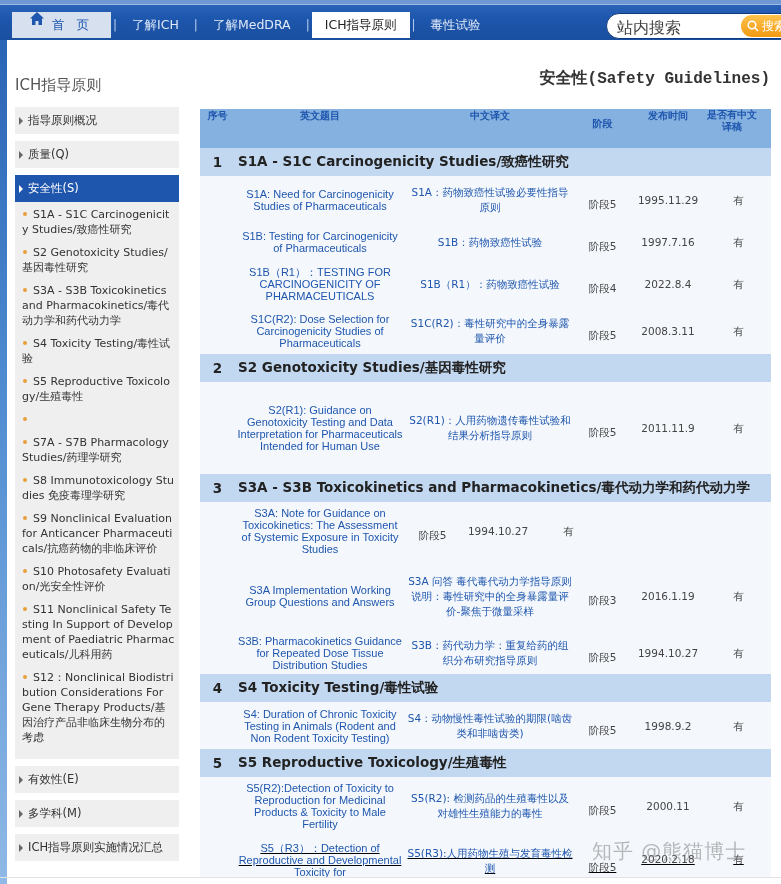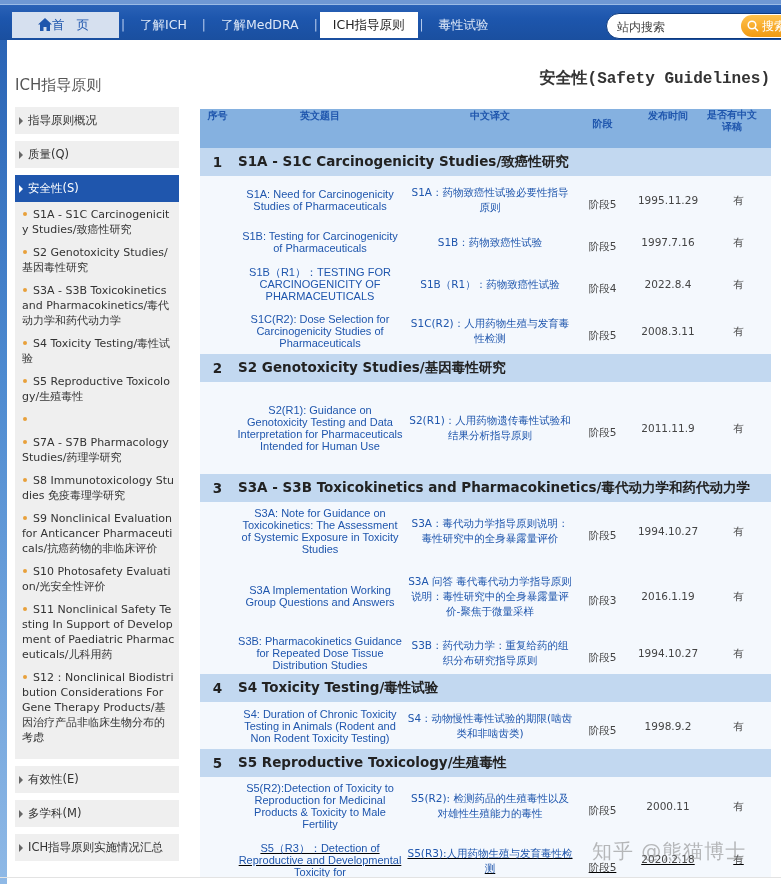--- a/index.html
+++ b/index.html
@@ -13,34 +13,34 @@
     border-top: 4px solid #6f98d4;
   }
   .topbar::after {
     content: ""; position: absolute; left: 0; right: 0; top: 0; height: 1px; background: #9bbbe6;
   }
   .nav { position: absolute; left: 12px; top: 5px; height: 31px; display: flex; align-items: center; }
   .nav-item {
     height: 26px; line-height: 26px; padding: 0 13px; font-size: 12.5px; color: #dfe9f8; white-space: nowrap;
   }
   .nav-item.home {
-    background: #d6e0ef; color: #1f56ad; display: flex; align-items: center; padding: 0 26px;
+    background: #d6e0ef; color: #1f56ad; display: flex; gap: 8px; padding: 0 18px;
     letter-spacing: 4px;
   }
   .nav-item.active { background: #fff; color: #222; }
   .nav-sep { color: #b8cdee; font-size: 12px; padding: 0 2px; }
   .home-icon { width: 14px; height: 13px; display: inline-block; }
 
   .search {
     position: absolute; left: 606px; top: 9px; width: 190px; height: 26px;
     background: #fff; border-radius: 13px; border: 1px solid #0e3a7e;
   }
   .search input {
     position: absolute; left: 10px; top: 4px; width: 120px; height: 18px; border: none; outline: none;
-    font-size: 12px; color: #555; background: transparent; font-family: "DejaVu Sans", sans-serif;
+    font-size: 16px; color: #555; background: transparent; font-family: "DejaVu Sans", sans-serif;
   }
   .search input::placeholder { color: #444; }
   .search-btn {
     position: absolute; left: 134px; top: 1px; width: 60px; height: 22px; border-radius: 11px;
     background: linear-gradient(180deg, #ffc24d, #f19a12); color: #fff; font-size: 12px;
     display: flex; align-items: center; padding-left: 6px; gap: 3px;
   }
 
   
   .left-strip {
@@ -212,21 +212,21 @@
     <div class="td c0"></div>
     <div class="td c1 en">S1B（R1）：TESTING FOR CARCINOGENICITY OF PHARMACEUTICALS</div>
     <div class="td c2 zh">S1B（R1）：药物致癌性试验</div>
     <div class="td c3 stage">阶段4</div>
     <div class="td c4 date">2022.8.4</div>
     <div class="td c5 has">有</div>
   </div>
   <div class="row" style="height:46px">
     <div class="td c0"></div>
     <div class="td c1 en">S1C(R2): Dose Selection for Carcinogenicity Studies of Pharmaceuticals</div>
-    <div class="td c2 zh">S1C(R2)：人用药物生殖与发育毒性检测</div>
+    <div class="td c2 zh">S1C(R2)：毒性研究中的全身暴露量评价</div>
     <div class="td c3 stage">阶段5</div>
     <div class="td c4 date">2008.3.11</div>
     <div class="td c5 has">有</div>
   </div>
 
   <div class="group">
     <div class="gn">2</div>
     <div class="gt">S2 Genotoxicity Studies/基因毒性研究</div>
   </div>
   <div class="row" style="height:92px">
@@ -238,21 +238,20 @@
     <div class="td c5 has">有</div>
   </div>
 
   <div class="group">
     <div class="gn">3</div>
     <div class="gt">S3A - S3B Toxicokinetics and Pharmacokinetics/毒代动力学和药代动力学</div>
   </div>
   <div class="row" style="height:58px">
     <div class="td c0"></div>
     <div class="td c1 en">S3A: Note for Guidance on Toxicokinetics: The Assessment of Systemic Exposure in Toxicity Studies</div>
-    <div class="td c2 zh">S3A：毒代动力学指导原则说明：毒性研究中的全身暴露量评价</div>
     <div class="td c3 stage">阶段5</div>
     <div class="td c4 date">1994.10.27</div>
     <div class="td c5 has">有</div>
   </div>
   <div class="row" style="height:72px">
     <div class="td c0"></div>
     <div class="td c1 en">S3A Implementation Working Group Questions and Answers</div>
     <div class="td c2 zh">S3A 问答 毒代毒代动力学指导原则说明：毒性研究中的全身暴露量评价-聚焦于微量采样</div>
     <div class="td c3 stage">阶段3</div>
     <div class="td c4 date">2016.1.19</div>

